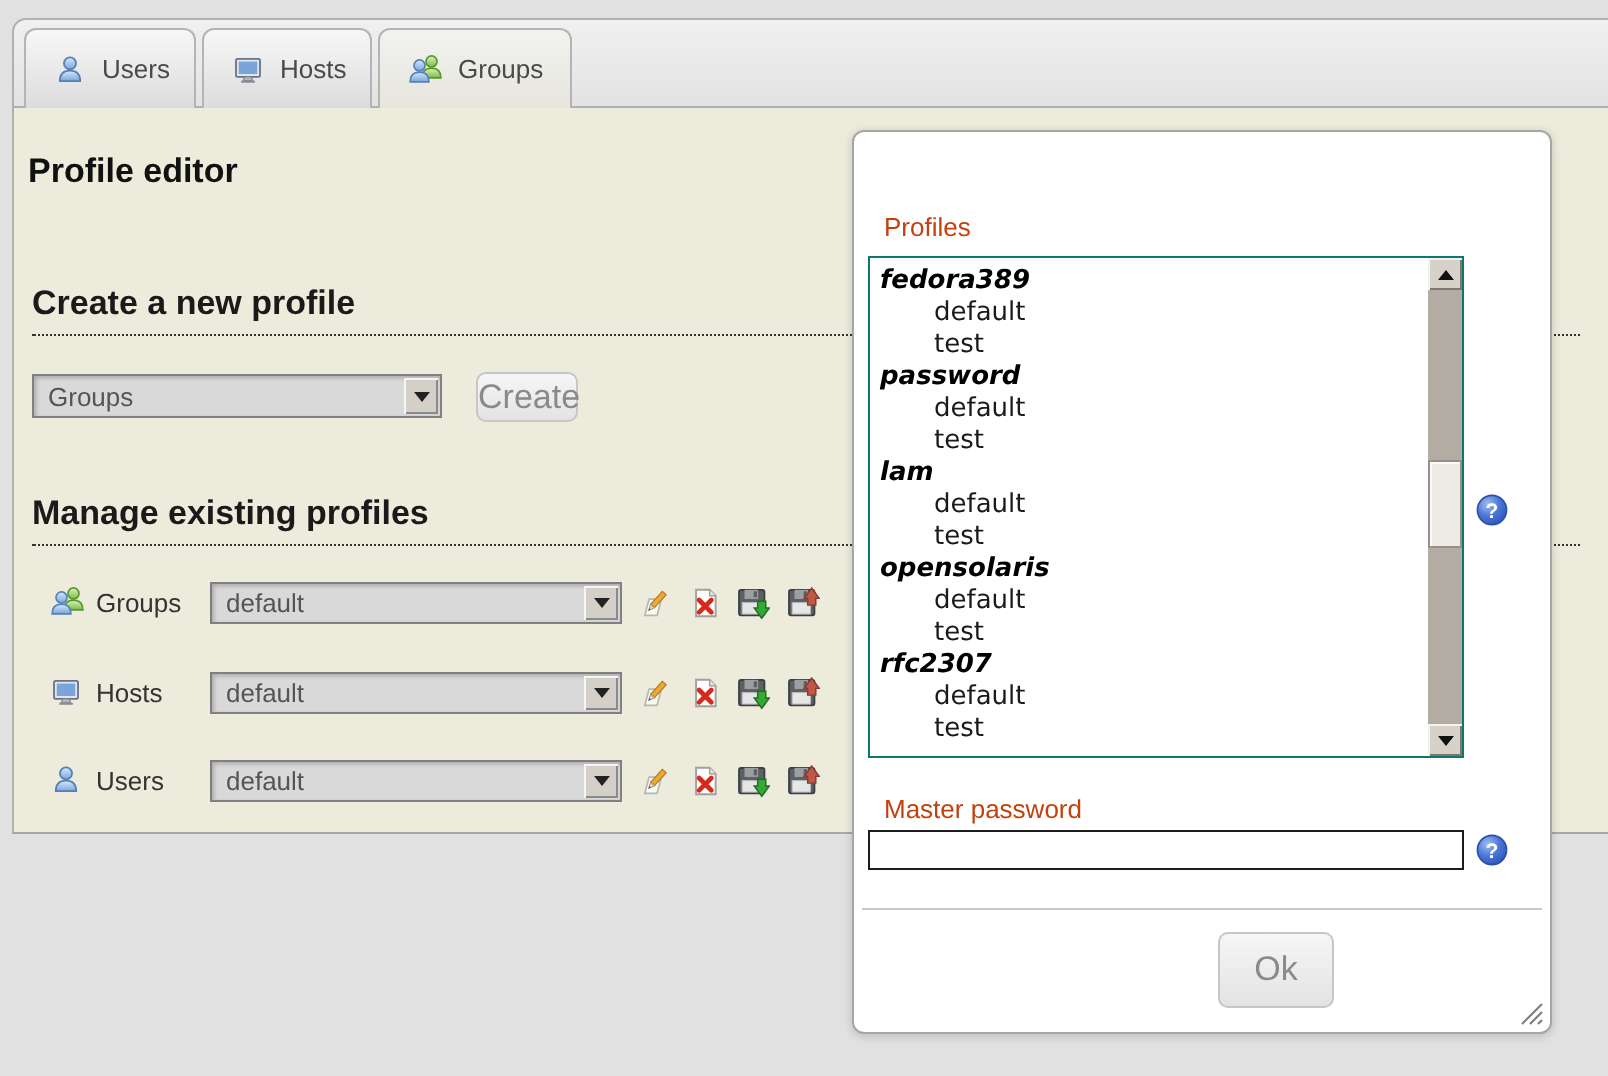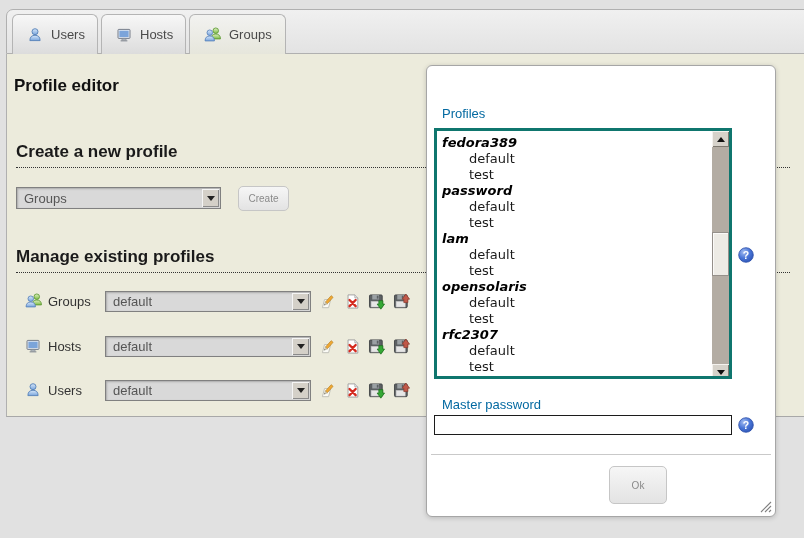--- a/index.html
+++ b/index.html
@@ -34,21 +34,21 @@
              align-items:center; font-size:13px; color:#555; overflow:hidden; white-space:nowrap; }
   .sel-arrow-btn { position:absolute; right:1px; top:1px; bottom:1px; width:17px; background:#d4d0c8;
              box-shadow:inset 1px 1px 0 #f5f5f5, inset -1px -1px 0 #8a8a8a;
              display:flex; align-items:center; justify-content:center; }
   .tri-down { width:0; height:0; border-left:4px solid transparent; border-right:4px solid transparent;
              border-top:5px solid #222; }
   .tri-up   { width:0; height:0; border-left:4px solid transparent; border-right:4px solid transparent;
              border-bottom:5px solid #222; }
 
   .btn { position:absolute; border:1px solid #c6c6c6; border-radius:5px;
-         background:linear-gradient(#f6f6f6,#e3e3e3); color:#8a8a8a; font-size:10px;
+         background:linear-gradient(#f6f6f6,#e3e3e3); color:#8a8a8a; font-size:17px;
          font-family:inherit; cursor:pointer; }
   .create-button { left:238px; top:186px; width:51px; height:25px; }
   .select-create { left:16px; top:187px; width:205px; height:22px; }
 
   .manage-row { position:absolute; left:0; width:430px; height:22px; }
   .row-groups { top:291px; } .row-hosts { top:336px; } .row-users { top:380px; }
   .type-icon { position:absolute; left:25px; top:2px; }
   .row-label { position:absolute; left:48px; top:0; line-height:22px; font-size:13px; color:#333; }
   .row-select { left:105px; top:0; width:206px; height:21px; }
   .action-btn { position:absolute; top:2px; width:17px; height:17px; cursor:pointer; }
@@ -58,25 +58,25 @@
   .dialog { position:absolute; left:426px; top:65px; width:350px; height:452px; background:#fff;
             border:1px solid #a6a6a6; border-radius:6px; box-shadow:0 1px 5px rgba(0,0,0,0.18); }
   .dlg-titlebar { position:absolute; left:5px; right:5px; top:5px; height:30px;
             background:linear-gradient(#f6f6f6,#d8d8d8); border:1px solid #cdcdcd; border-radius:4px;
             cursor:move; }
   .dlg-title { position:absolute; left:11px; top:0; line-height:28px; font-size:13.5px;
             font-weight:bold; color:#333; }
   .dlg-close { position:absolute; right:6px; top:1px; width:24px; height:26px; display:flex;
             align-items:center; justify-content:center; cursor:pointer; }
   .dlg-close span { font-size:13px; font-weight:bold; color:#333; }
-  .dlg-label { position:absolute; left:15px; font-size:13px; color:#0369a1; }
+  .dlg-label { position:absolute; left:15px; font-size:13px; color:#c2410c; }
   .lbl-profiles { top:40px; } .lbl-password { top:331px; }
 
   .listbox { position:absolute; left:7px; top:62px; width:298px; height:251px; background:#fff;
-             border:3px solid #0f766e; overflow:hidden; cursor:default; }
+             border:1px solid #0f766e; overflow:hidden; cursor:default; }
   .pl-inner { position:absolute; left:0; top:0; right:17px; bottom:0; padding:4px 0 0 5px;
              font-family:"DejaVu Sans",sans-serif; font-size:13px; line-height:16px; }
   .pl-group { font-weight:bold; font-style:italic; color:#000; }
   .pl-item  { padding-left:27px; color:#1a1a1a; }
 
   .sbar { position:absolute; right:0; top:0; width:17px; height:249px; background:#b3aca3; }
   .sbar-btn { position:absolute; left:0; width:17px; height:16px; background:#d6d2ca;
              box-shadow:inset 1px 1px 0 #f4f2ee, inset -1px -1px 0 #7d786f;
              display:flex; align-items:center; justify-content:center; cursor:pointer; }
   .sbar-up { top:0; } .sbar-down { bottom:0; }

